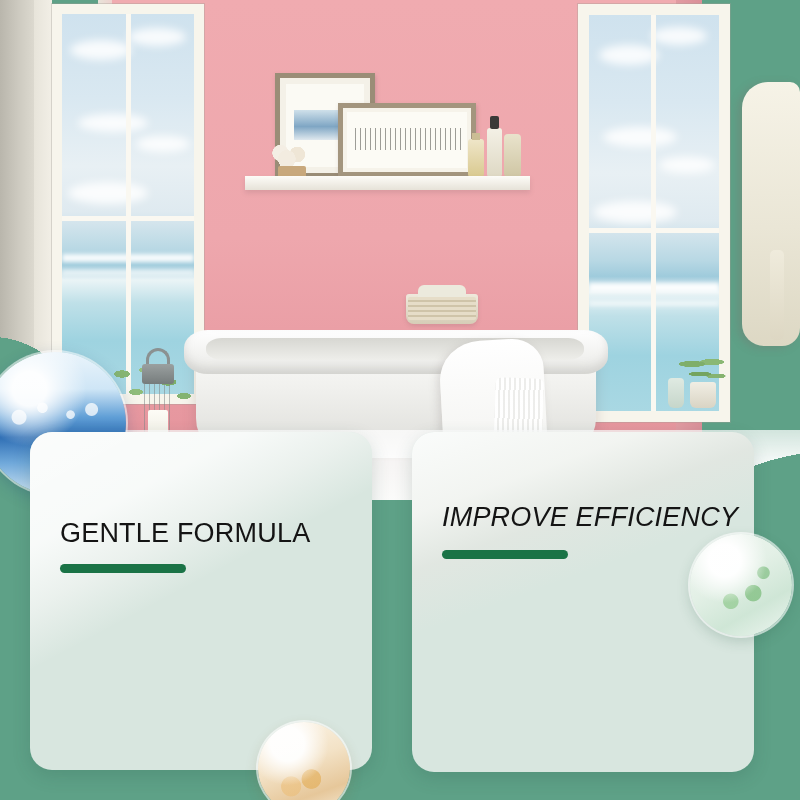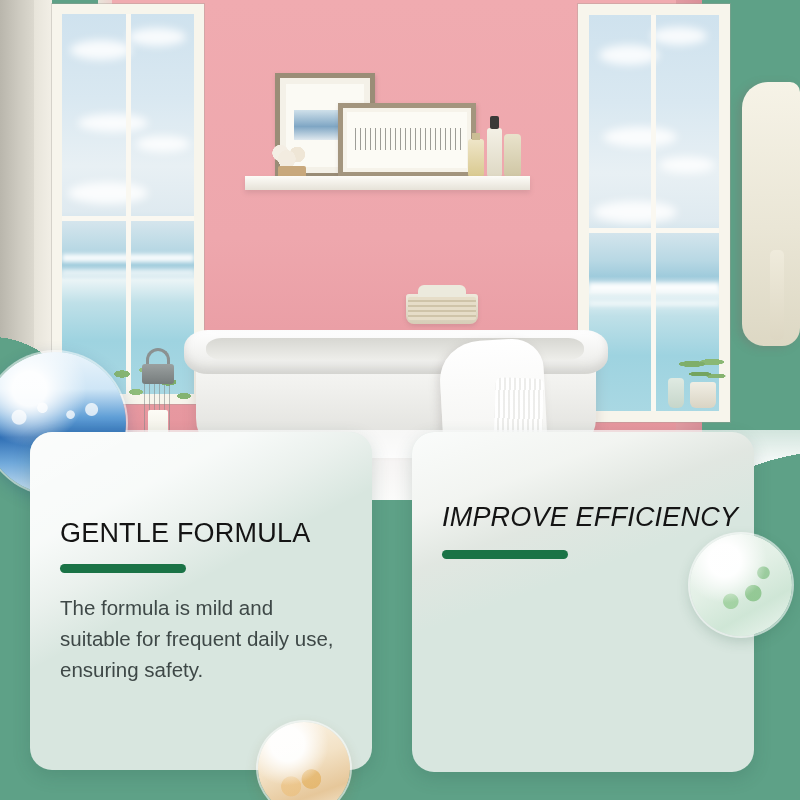--- a/index.html
+++ b/index.html
@@ -370,21 +370,20 @@
     <div class="splash"></div>
   </div>
 
   <div class="cards">
 
     <div class="card" id="card-gentle">
       <div class="card-wash"></div>
       <div class="card-inner">
         <div class="card-title">GENTLE FORMULA</div>
         <div class="card-rule"></div>
-        <div class="card-body">The formula is mild and suitable for frequent daily use, ensuring safety.</div>
       </div>
     </div>
 
     <div class="card" id="card-efficiency">
       <div class="card-wash"></div>
       <div class="card-inner">
         <div class="card-title">IMPROVE EFFICIENCY</div>
         <div class="card-rule"></div>
       </div>
     </div>

